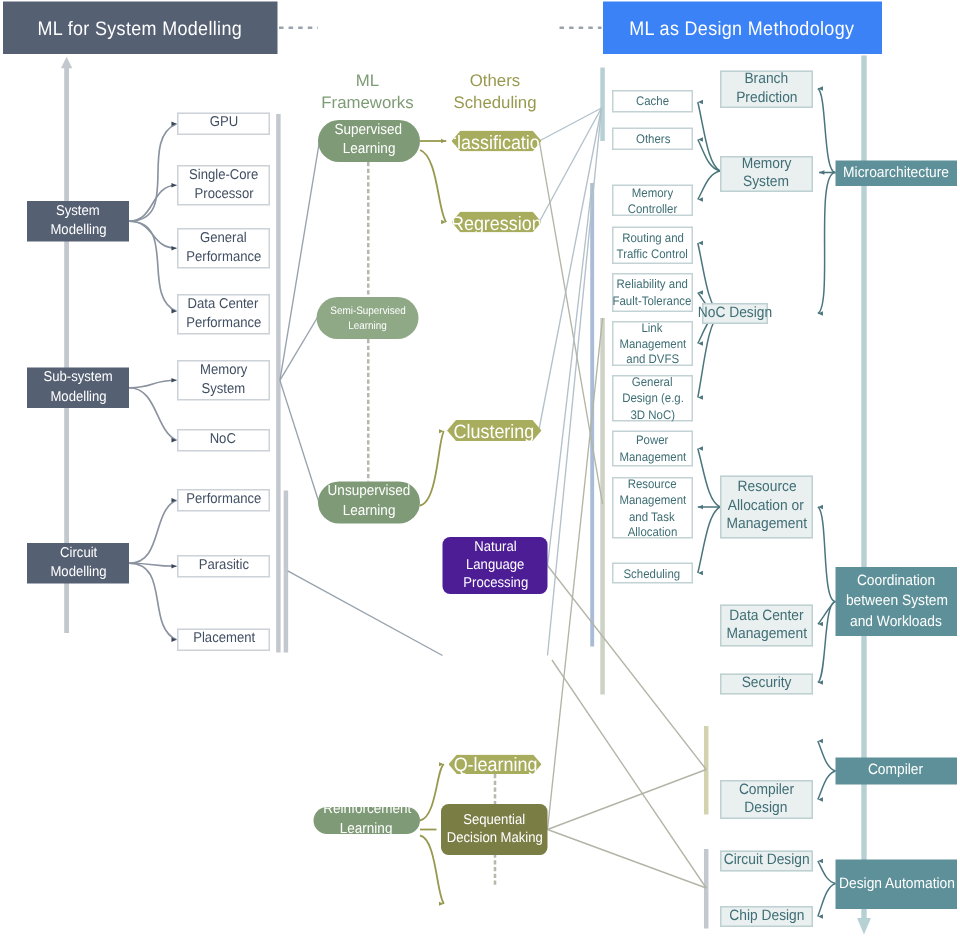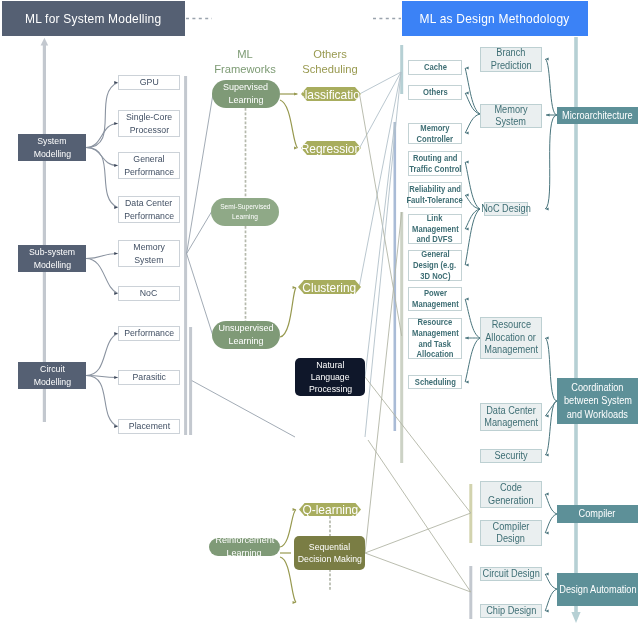--- a/index.html
+++ b/index.html
@@ -8,21 +8,21 @@
   #wires{position:absolute;left:0;top:0;}
   .n{position:absolute;box-sizing:border-box;display:flex;flex-direction:column;align-items:center;justify-content:center;text-align:center;white-space:nowrap;}
   .n span{display:block;transform:scaleX(0.92);}
   .hdr{color:#fff;font-size:13px;letter-spacing:0.25px;}
   .lvl{background:#556073;color:#fff;font-size:9.5px;line-height:12.6px;}
   .lbox{background:#fff;border:1px solid #ccd2d8;color:#414f63;font-size:9.5px;line-height:12.6px;}
   .ctitle{position:absolute;font-size:11.2px;line-height:14.6px;text-align:center;}
   .ctitle span{display:block;}
   .pill{border-radius:999px;color:#fff;font-size:9.8px;line-height:12.6px;background:#7f9a77;}
   .pillsm{border-radius:999px;color:#fff;font-size:7.2px;line-height:9.6px;background:#8fa987;}
-  .rbox{background:#fff;border:1px solid #c3d2d4;color:#3e6e74;font-size:8.3px;line-height:10.9px;font-weight:bold;}
+  .rbox{background:#fff;border:1px solid #c3d2d4;color:#3e6e74;font-size:8.3px;line-height:10.9px;}
   .gbox{background:#eaeff0;border:1px solid #bdd0d2;color:#3e6e74;font-size:10px;line-height:12.4px;}
   .dom{background:#5d9098;color:#fff;font-size:10px;line-height:13.6px;}
   .hx{color:#fff;font-size:13px;line-height:12px;justify-content:flex-end;}
   .rr{color:#fff;font-size:9.5px;line-height:12px;border-radius:5px;}
 </style>
 </head>
 <body>
 
 <div id="root">
 <svg id="wires" width="640" height="624" viewBox="0 0 640 624">
@@ -183,21 +183,21 @@
     </div>
 <div class="n hx" style="left:301px;top:87px;width:60px;height:14px;background:#a8ad5e;clip-path:polygon(0% 50%, 6.02px 0%, calc(100% - 6.02px) 0%, 100% 50%, calc(100% - 6.02px) 100%, 6.02px 100%)">
       <span>Classification</span>
     </div>
 <div class="n hx" style="left:301px;top:141px;width:60px;height:14px;background:#a8ad5e;clip-path:polygon(0% 50%, 6.02px 0%, calc(100% - 6.02px) 0%, 100% 50%, calc(100% - 6.02px) 100%, 6.02px 100%)">
       <span>Regression</span>
     </div>
 <div class="n hx" style="left:298px;top:280px;width:63px;height:14px;background:#a8ad5e;clip-path:polygon(0% 50%, 6.02px 0%, calc(100% - 6.02px) 0%, 100% 50%, calc(100% - 6.02px) 100%, 6.02px 100%)">
       <span>Clustering</span>
     </div>
-<div class="n rr" style="left:295px;top:358px;width:70px;height:38px;background:#0f172a">
+<div class="n rr" style="left:295px;top:358px;width:70px;height:38px;background:#4c1d95">
       <span>Natural</span>
       <span>Language</span>
       <span>Processing</span>
     </div>
 <div class="n hx" style="left:299px;top:503px;width:62px;height:13px;background:#a8ad5e;clip-path:polygon(0% 50%, 5.59px 0%, calc(100% - 5.59px) 0%, 100% 50%, calc(100% - 5.59px) 100%, 5.59px 100%)">
       <span>Q-learning</span>
     </div>
 <div class="n rr" style="left:294px;top:536px;width:71px;height:34px;background:#7a7d44">
       <span>Sequential</span>
       <span>Decision Making</span>
@@ -244,38 +244,34 @@
       <span>Scheduling</span>
     </div>
 <div class="n gbox" style="left:480px;top:47px;width:62px;height:25px">
       <span>Branch</span>
       <span>Prediction</span>
     </div>
 <div class="n gbox" style="left:480px;top:104px;width:62px;height:24px">
       <span>Memory</span>
       <span>System</span>
     </div>
-<div class="n gbox" style="left:484px;top:202px;width:44px;height:14px">
+<div class="n gbox" style="left:468px;top:202px;width:44px;height:14px">
       <span>NoC Design</span>
     </div>
 <div class="n gbox" style="left:480px;top:317px;width:62px;height:42px">
       <span>Resource</span>
       <span>Allocation or</span>
       <span>Management</span>
     </div>
 <div class="n gbox" style="left:480px;top:403px;width:62px;height:28px">
       <span>Data Center</span>
       <span>Management</span>
     </div>
 <div class="n gbox" style="left:480px;top:449px;width:62px;height:14px">
       <span>Security</span>
-    </div>
-<div class="n gbox" style="left:480px;top:481px;width:62px;height:27px">
-      <span>Code</span>
-      <span>Generation</span>
     </div>
 <div class="n gbox" style="left:480px;top:520px;width:62px;height:26px">
       <span>Compiler</span>
       <span>Design</span>
     </div>
 <div class="n gbox" style="left:480px;top:567px;width:62px;height:14px">
       <span>Circuit Design</span>
     </div>
 <div class="n gbox" style="left:480px;top:604px;width:62px;height:14px">
       <span>Chip Design</span>

